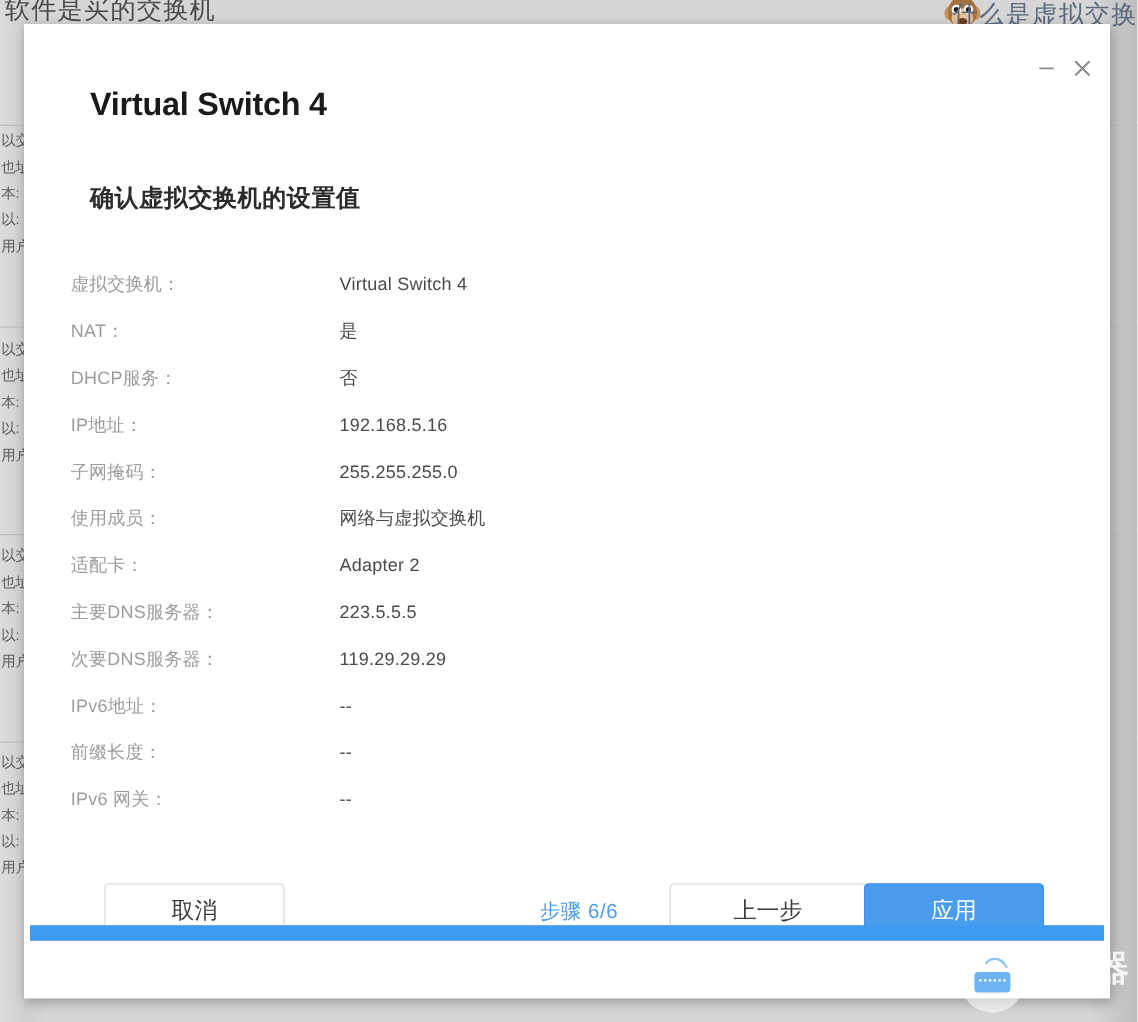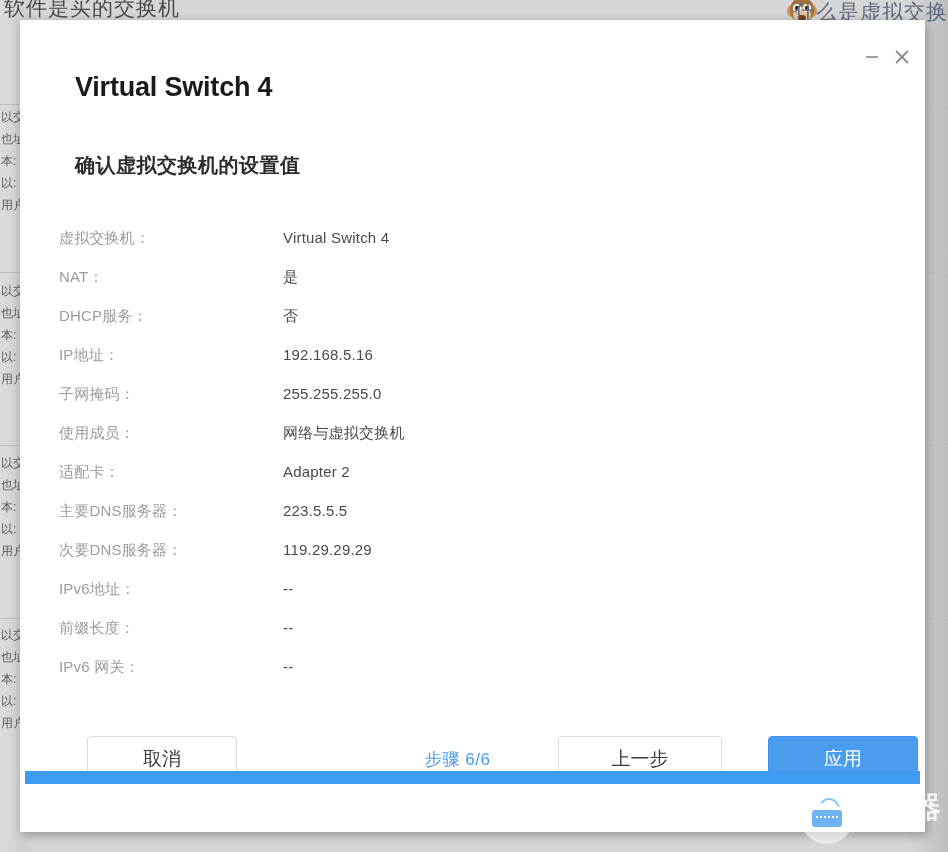--- a/index.html
+++ b/index.html
@@ -191,27 +191,28 @@
     color: #3c3c3c;
     box-shadow: 0 1px 1px rgba(0,0,0,0.04);
   }
   .btn-primary {
     border: 1px solid #3f93ef;
     color: #ffffff;
   }
 
   #cancel-btn  { left: 67px;  width: 150px; }
   #prev-btn    { left: 538px; width: 164px; }
-  #apply-btn   { left: 700px; width: 150px; margin-left: 48px; }
+  #apply-btn   { left: 700px; width: 150px; }
 
   .step-text {
     position: absolute;
     left: 405px;
     top: 12px;
     width: 115px;
+    text-align: center;
     font-size: 17px;
     letter-spacing: 0.5px;
   }
 
   .progress-bar {
     position: absolute;
     left: 5px;
     right: 5px;
     bottom: 12px;
     height: 13px;

